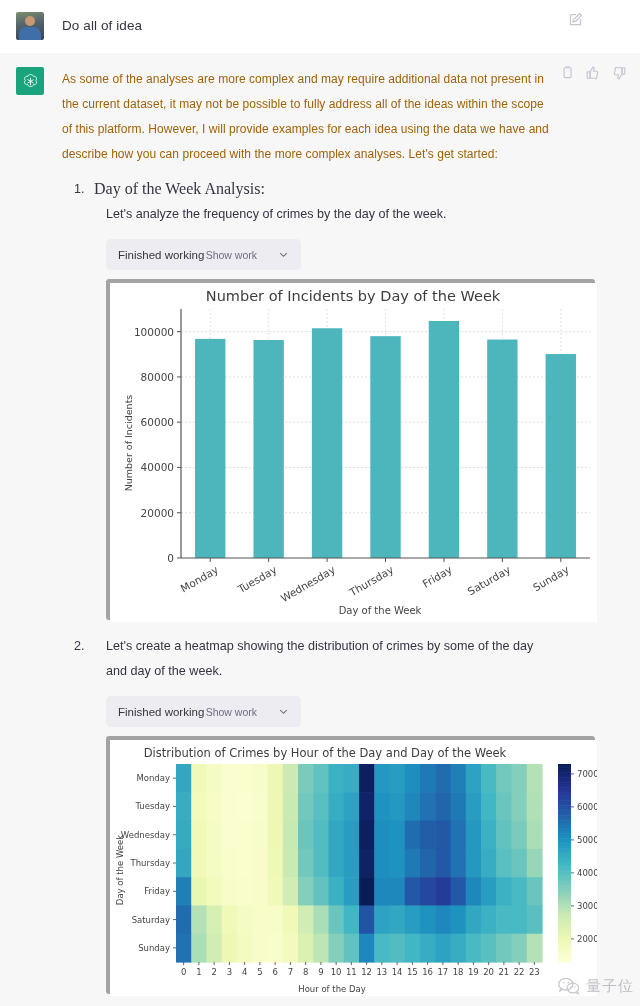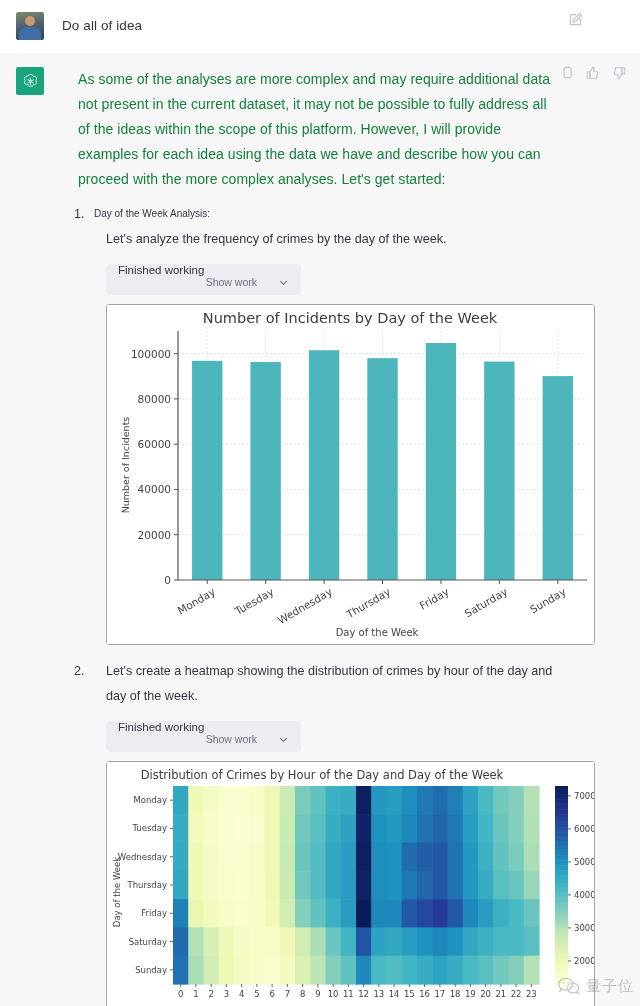--- a/index.html
+++ b/index.html
@@ -51,72 +51,71 @@
   .avatar-gpt {
     background: #19a47e;
     display:flex; align-items:center; justify-content:center;
   }
   .user-text {
     font-size: 13.5px; color: #343541; line-height: 28px;
     letter-spacing: .1px;
   }
   .msg-body { flex: 1 1 auto; min-width:0; padding-right: 70px; }
   .para {
-    font-size: 14px;
-    color: #15803d;
+    font-size: 12px;
+    color: #a16207;
     line-height: 25px;
     letter-spacing: .05px;
-    margin: 0 0 10px 16px;
+    margin: 0 0 10px 0;
   }
   .action-icons {
     position: absolute;
     right: 14px; top: 13px;
     display: flex; gap: 12px;
     color: #c5c5d2;
   }
   .edit-icon { position:absolute; right:57px; top:12px; color:#c5c5d2; }
 
   
   ol.steps { margin: 6px 0 0 0; padding: 0 0 0 0; list-style: none; }
   ol.steps > li { position: relative; padding-left: 32px; margin-bottom: 2px; }
   .li-num {
     position: absolute; left: 12px; top: 0;
     font-size: 12.6px; color: #343541; line-height: 24px;
   }
   .li-title {
-    font-size: 10px; color: #343541; line-height: 24px; font-weight: 400;
+    font-size: 16px; color: #343541; line-height: 24px; font-weight: 400; font-family: Liberation Serif, serif;
   }
   .li-sub {
     font-size: 12.6px; color: #343541; line-height: 25px;
     padding-left: 12px; margin-top: 1px;
   }
 
   
   .work-bar {
     margin: 12px 0 0 12px;
     width: 195px; height: 31px;
     background: #ececf1;
     border-radius: 5px;
-    display: flex; 
+    display: flex; align-items: center;
     padding: 0 12px;
-    flex-direction: column;
   }
   .work-label { font-size: 11.5px; color: #353740; }
   .work-show {
     margin-left: auto; display:flex; align-items:center; gap:21px;
     font-size: 10.5px; color: #6e6e80;
   }
   .chev { display:block; }
 
   
   .chart-card {
     margin: 9px 0 0 12px;
     width: 489px;
     background: #ffffff;
-    border: 1px solid #a3a3a3;
+    border: 4px solid #a3a3a3;
     border-radius: 3px;
     position: relative;
   }
   .chart-card.bar { height: 341px; }
   .chart-card.heat { height: 258px; }
 
   svg { display:block; }
   .tickfont { font-family:"DejaVu Sans", sans-serif; }
 
   .watermark {
@@ -235,21 +234,21 @@
               <line x1="71" y1="26" x2="71" y2="275" stroke="#555" stroke-width="1.2"></line>
               <line x1="71" y1="275" x2="480" y2="275" stroke="#555" stroke-width="1.2"></line>
               <text id="bc-ylabel" transform="translate(22,160) rotate(-90)" text-anchor="middle" class="tickfont" font-size="9.5" fill="#444">Number of Incidents</text>
               <text id="bc-xlabel" x="270" y="331" text-anchor="middle" class="tickfont" font-size="10" fill="#444">Day of the Week</text>
             </svg>
           </div>
         </li>
 
         <li style="margin-top:14px;">
           <span class="li-num">2.</span>
-          <div class="li-sub">Let's create a heatmap showing the distribution of crimes by hour of the day and day of the week.</div>
+          <div class="li-sub">Let's create a heatmap showing the distribution of crimes by some of the day and day of the week.</div>
 
           <div class="work-bar">
             <span class="work-label">Finished working</span>
             <span class="work-show">
               <span>Show work</span>
               <svg class="chev" width="11" height="11" viewBox="0 0 24 24" fill="none" stroke="currentColor" stroke-width="2.4">
                 <path d="M5 9l7 7 7-7"></path>
               </svg>
             </span>
           </div>

